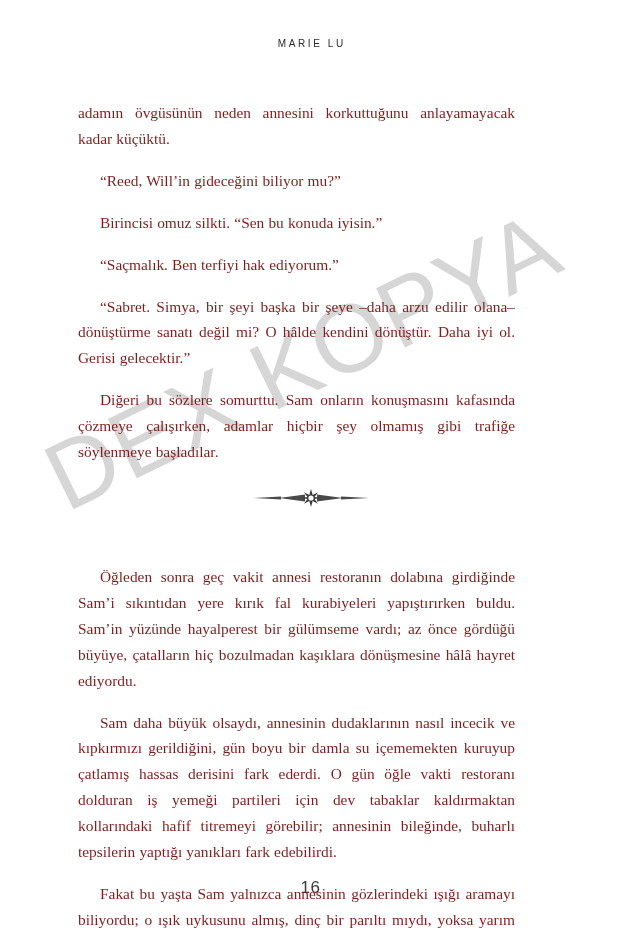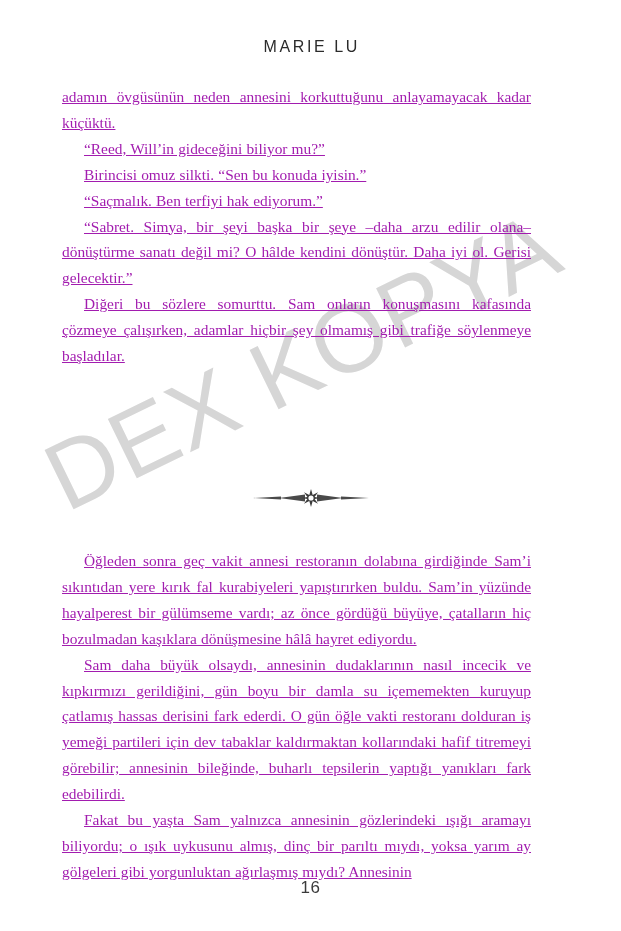--- a/index.html
+++ b/index.html
@@ -17,21 +17,21 @@
   }
 
   
   .running-head {
     position: absolute;
     top: 38px;
     left: 0;
     width: 621px;
     text-align: center;
     font-family: "Liberation Sans", sans-serif;
-    font-size: 16px;
+    font-size: 10px;
     letter-spacing: 2.6px;
     color: #2b2b2b;
     text-indent: 2.6px;
   }
 
   
   .watermark {
     position: absolute;
     left: 52px;
     top: 398px;
@@ -57,31 +57,30 @@
 
   
   .textblock {
     position: absolute;
     left: 62px;
     top: 84px;
     width: 469px;
     z-index: 2;
   }
   .para {
-    margin: 0;
+    margin: 16px;
     font-family: "Liberation Serif", "DejaVu Serif", serif;
     font-size: 15.4px;
     line-height: 25.9px;
-    color: #a21caf;
+    color: #7f1d1d;
     text-align: justify;
     text-align-last: left;
     hyphens: none;
     -webkit-hyphens: none;
     word-spacing: 0.02em;
-    text-decoration: underline;
   }
   .para.indent {
     text-indent: 22px;
   }
   .para.cont {
     text-indent: 0;
   }
 
   
   .ornament-wrap {

